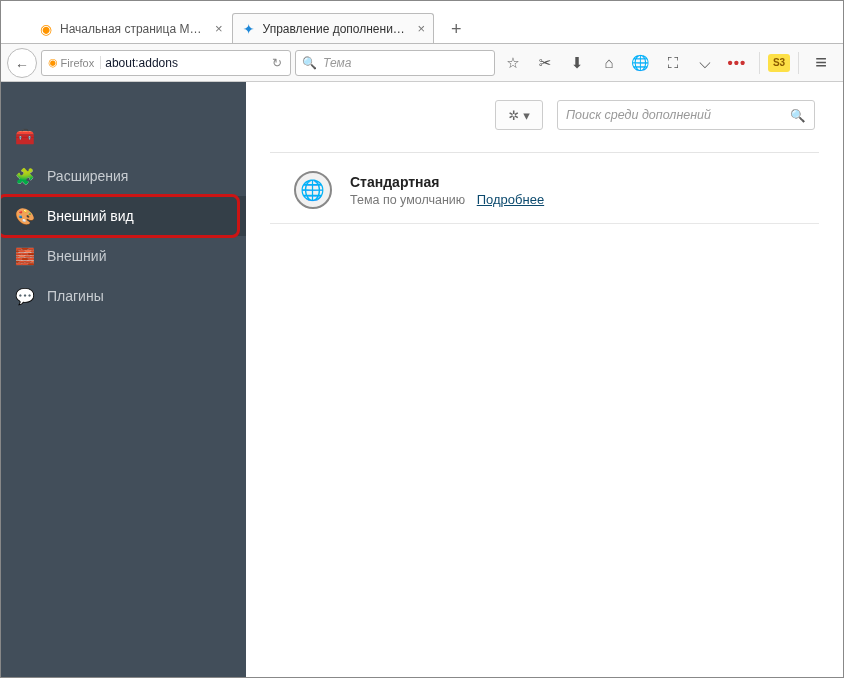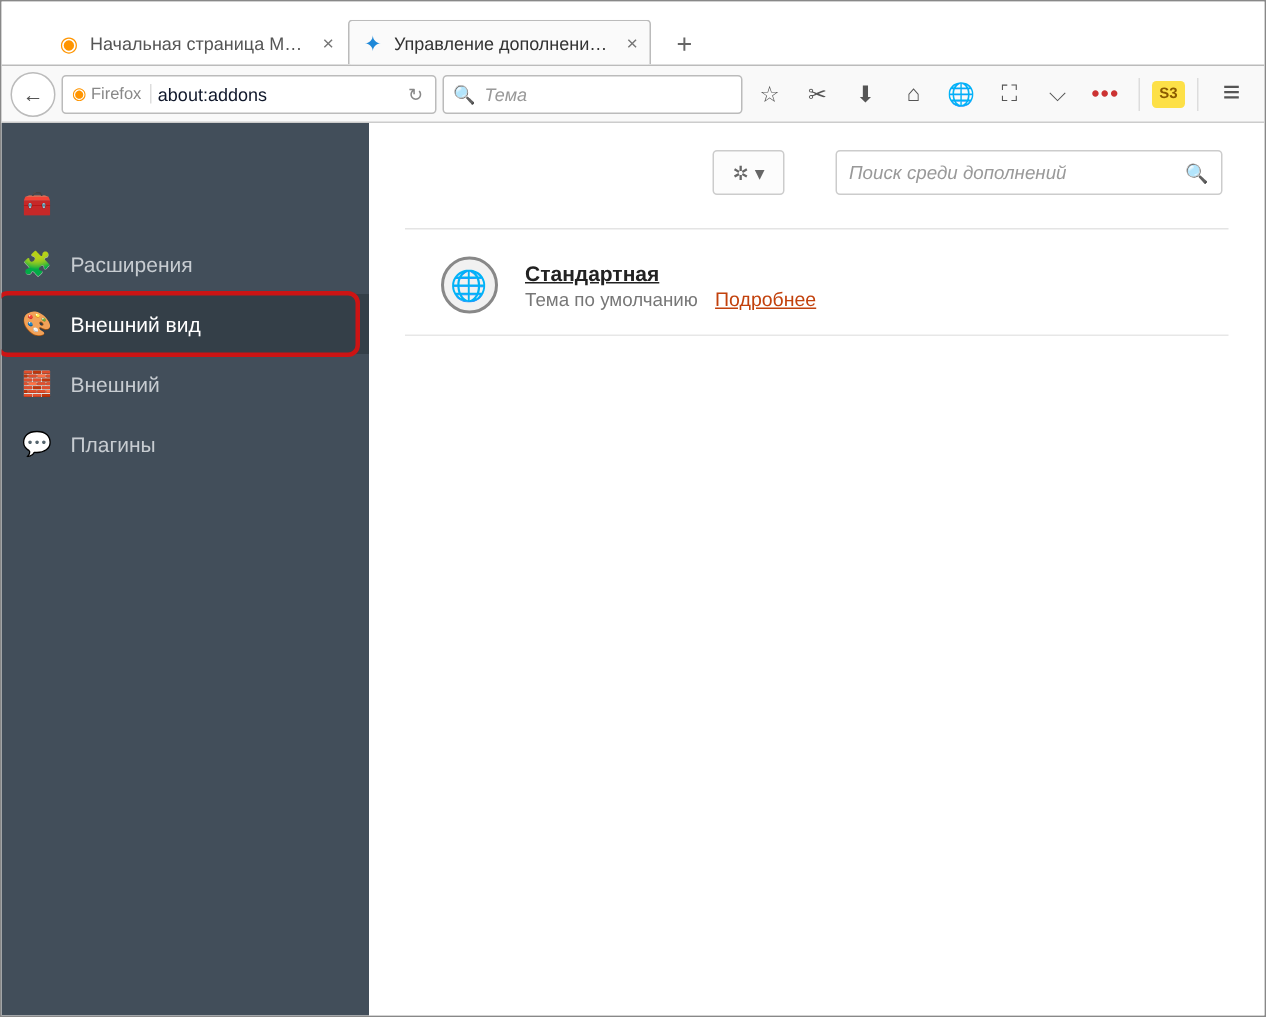--- a/index.html
+++ b/index.html
@@ -172,37 +172,37 @@
     width:48px;height:30px;
     border:1px solid #ccc;border-radius:3px;
     display:flex;align-items:center;justify-content:center;
     gap:4px;color:#666;font-size:13px;background:#fcfcfc;
   }
   .addon-search {
     flex:0 0 258px;height:30px;
     border:1px solid #ccc;border-radius:3px;
     display:flex;align-items:center;
     padding:0 8px;color:#999;font-size:12.5px;
-    font-style:italic;background:#fff;margin-left:20px;
+    font-style:italic;background:#fff;
   }
   .addon-search .sicon{margin-left:auto;color:#2aa8d8;font-style:normal;}
   .hr{height:1px;background:#e4e4e4;margin:0 0 14px 0;}
   .theme-row{
     display:flex;align-items:center;gap:18px;
     padding:4px 8px 14px 24px;
     border-bottom:1px solid #e7e7e7;
   }
   .theme-icon{
     width:38px;height:38px;border-radius:50%;
     border:2px solid #888;display:flex;align-items:center;justify-content:center;
     color:#666;font-size:20px;background:#f1f1f1;
   }
-  .theme-text .title{font-weight:600;font-size:14px;color:#222;text-decoration:underline;}
+  .theme-text .title{font-weight:600;font-size:14px;color:#222;}
   .theme-text .sub{font-size:12.5px;color:#777;margin-top:2px;}
-  .theme-link{color:#c2410c;font-size:13px;margin-left:8px;}
+  .theme-link{color:#0c4a6e;font-size:13px;margin-left:8px;}
 </style>
 </head>
 <body>
 
 <div class="titlebar"></div>
 
 <div class="window-controls">
   <div class="wctrl">—</div>
   <div class="wctrl">☐</div>
   <div class="wctrl">✕</div>

